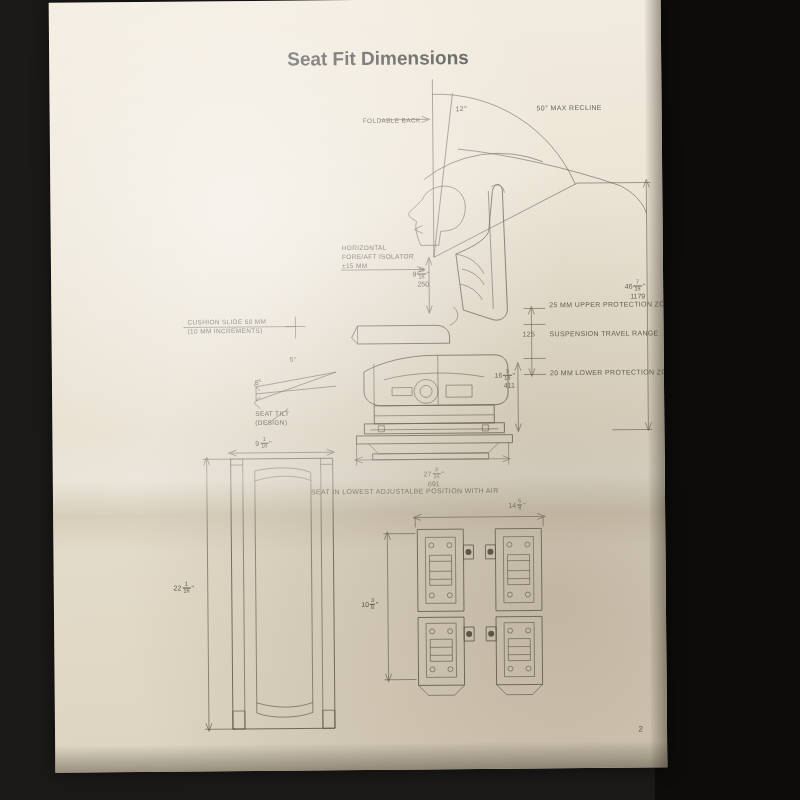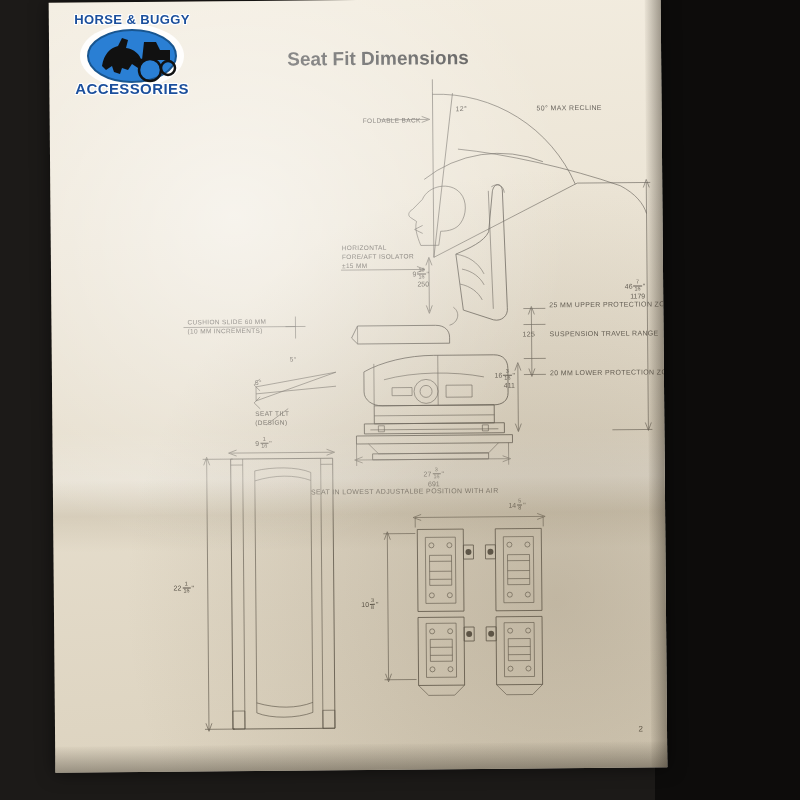--- a/index.html
+++ b/index.html
@@ -456,29 +456,13 @@
 
       <div class="pagenum">2</div>
     </div>
 
     <div class="sheet-crease"></div>
     <div class="sheet-shade"></div>
     <div class="sheet-edge-right"></div>
     <div class="sheet-edge-bottom"></div>
   </div>
 
-  <div class="logo">
-    <svg width="140" height="96" viewBox="0 0 140 96" style="position:absolute;left:0;top:0;">
-      <ellipse cx="70" cy="48" rx="52" ry="32" fill="#ffffff" opacity="0.92"></ellipse>
-      <ellipse cx="70" cy="48" rx="44" ry="26" fill="#2a7fd4"></ellipse>
-      <ellipse cx="70" cy="48" rx="44" ry="26" fill="none" stroke="#18558f" stroke-width="2"></ellipse>
-
-      <path d="M40 58 c2 -12 8 -18 16 -20 l4 -8 l6 2 l-2 8 c8 1 14 6 16 14 l-4 6 l-6 -4 l-4 6 l-6 -2 l-2 6 l-6 -2 l-2 -6 l-6 4 z" fill="#111"></path>
-
-      <circle cx="88" cy="62" r="11" fill="none" stroke="#111" stroke-width="2.5"></circle>
-      <circle cx="106" cy="60" r="7" fill="none" stroke="#111" stroke-width="2.5"></circle>
-      <path d="M80 52 l28 0 l0 -10 l-10 0 l-4 -8 l-12 0 z" fill="#111"></path>
-      <path d="M68 52 l14 0" stroke="#111" stroke-width="2.5" fill="none"></path>
-    </svg>
-    <div class="logo-text logo-top">HORSE &amp; BUGGY</div>
-    <div class="logo-text logo-bottom">ACCESSORIES</div>
-  </div>
 </div>
 
 </body></html>

